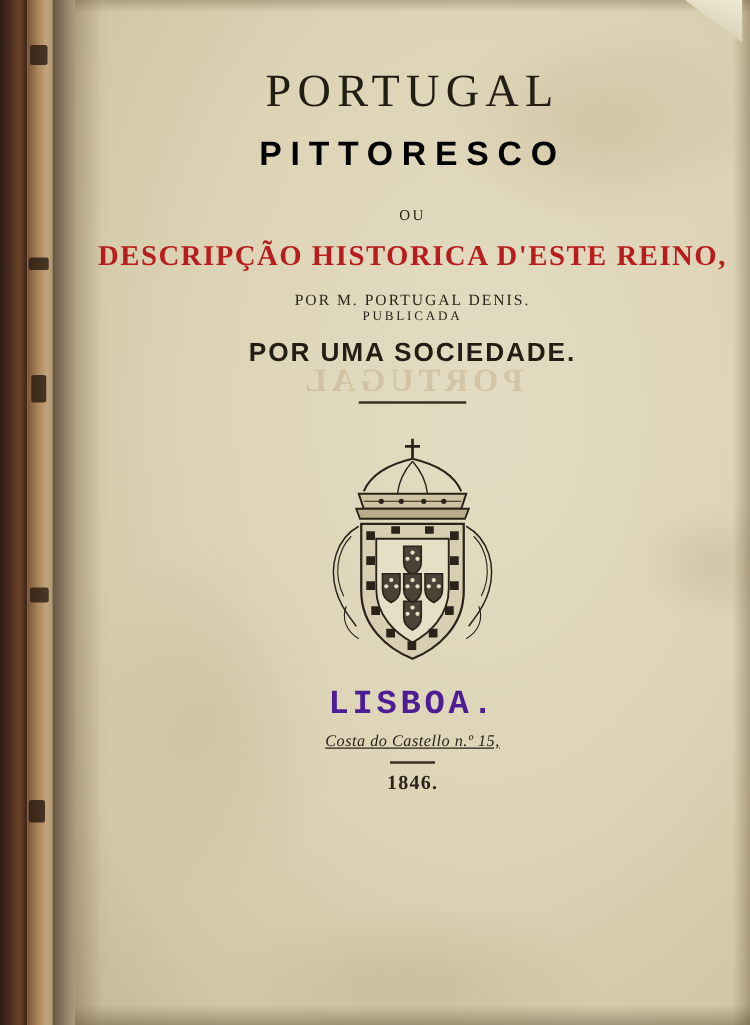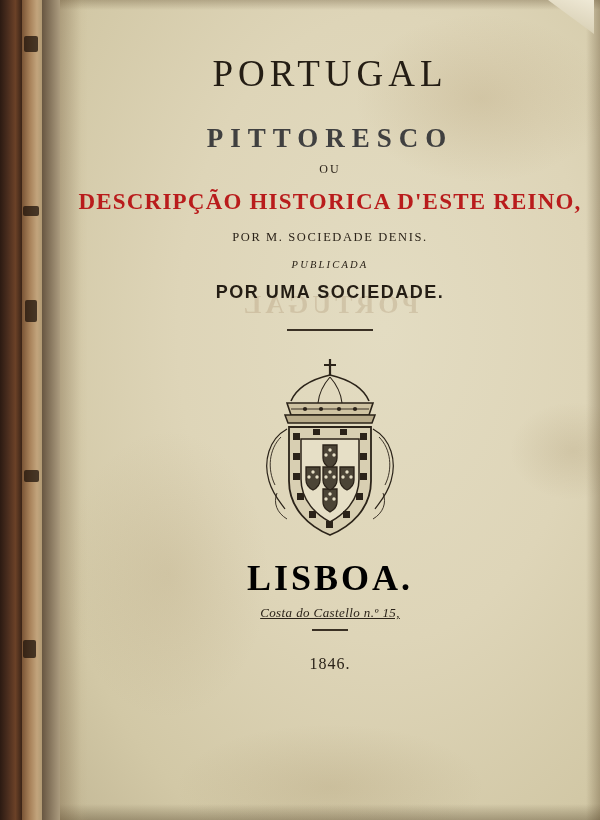--- a/index.html
+++ b/index.html
@@ -113,57 +113,55 @@
 
   .t-portugal {
     margin-top: 52px;
     font-size: 37px;
     letter-spacing: 5px;
     font-weight: 400;
     font-family: "Liberation Serif", serif;
     color: #241d14;
   }
   .t-pittoresco {
-    margin-top: 28px;
+    margin-top: 13px;
     font-size: 27px;
     letter-spacing: 7px;
     font-weight: bold;
-    font-family: Liberation Serif, serif;
-    color: #404040;
+    font-family: Liberation Sans, sans-serif;
+    color: #000000;
   }
   .t-ou {
-    margin-top: 8px;
+    margin-top: 26px;
     font-size: 12px;
     letter-spacing: 2px;
     font-family: "Liberation Serif", serif;
   }
   .t-descripcao {
     margin-top: 12px;
     font-size: 23px;
     letter-spacing: 1.2px;
     font-weight: bold;
     font-family: "Liberation Serif", serif;
     color: #b91c1c;
   }
   .t-autor {
     margin-top: 15px;
     font-size: 12.5px;
     letter-spacing: 1.6px;
     font-family: "Liberation Serif", serif;
   }
   .t-publicada {
-    margin-top: 14px;
     font-size: 10.5px;
     letter-spacing: 2.2px;
     font-family: "Liberation Serif", serif;
-    font-style: italic;
   }
   .t-sociedade {
     margin-top: 12px;
-    font-size: 18px;
+    font-size: 21px;
     letter-spacing: 1.5px;
     font-weight: bold;
     font-family: "Liberation Sans", sans-serif;
     color: #241d14;
   }
 
   .rule {
     width: 86px;
     height: 2px;
     background: #3a3024;
@@ -184,46 +182,46 @@
     margin-top: 22px;
     height: 200px;
     display: flex;
     align-items: flex-start;
     justify-content: center;
   }
 
   
   .t-lisboa {
     margin-top: 4px;
-    font-size: 36px;
+    font-size: 27px;
     letter-spacing: 3px;
     font-weight: bold;
-    font-family: Liberation Serif, serif;
-    color: #000000;
+    font-family: Liberation Mono, monospace;
+    color: #4c1d95;
   }
   .t-printer {
     margin-top: 9px;
     font-size: 13px;
     letter-spacing: 1.3px;
     font-weight: bold;
     font-family: "Liberation Serif", serif;
   }
   .t-address {
     margin-top: 6px;
     font-size: 13px;
     font-style: italic;
     letter-spacing: 0.4px;
     font-family: "Liberation Serif", serif;
     text-decoration: underline;
   }
   .t-year {
-    margin-top: 24px;
+    margin-top: 7px;
     font-size: 16px;
     letter-spacing: 1px;
-    font-weight: normal;
+    font-weight: bold;
     font-family: "Liberation Serif", serif;
   }
 </style>
 </head>
 <body>
 
 <div id="page">
 
   <div class="spine-outer"></div>
   <div class="spine-inner">
@@ -244,21 +242,21 @@
   </div>
 
   <div class="gutter-shadow"></div>
 
   <div class="content">
 
     <div class="line t-portugal">PORTUGAL</div>
     <div class="line t-pittoresco">PITTORESCO</div>
     <div class="line t-ou">OU</div>
     <div class="line t-descripcao">DESCRIPÇÃO HISTORICA D'ESTE REINO,</div>
-    <div class="line t-autor">POR M. SOCIEDADE DENIS.</div>
+    <div class="line t-autor">POR M. PORTUGAL DENIS.</div>
     <div class="line t-publicada">PUBLICADA</div>
     <div class="line t-sociedade">POR UMA SOCIEDADE.</div>
 
     <div class="rule"></div>
 
     <div class="arms-wrap">
       <svg width="190" height="200" viewBox="0 0 190 200">
         <g stroke="#2b2319" fill="none" stroke-width="1.4">
 
           <path d="M95 6 L95 22 M89 12 L101 12" stroke-width="2.2"></path>

